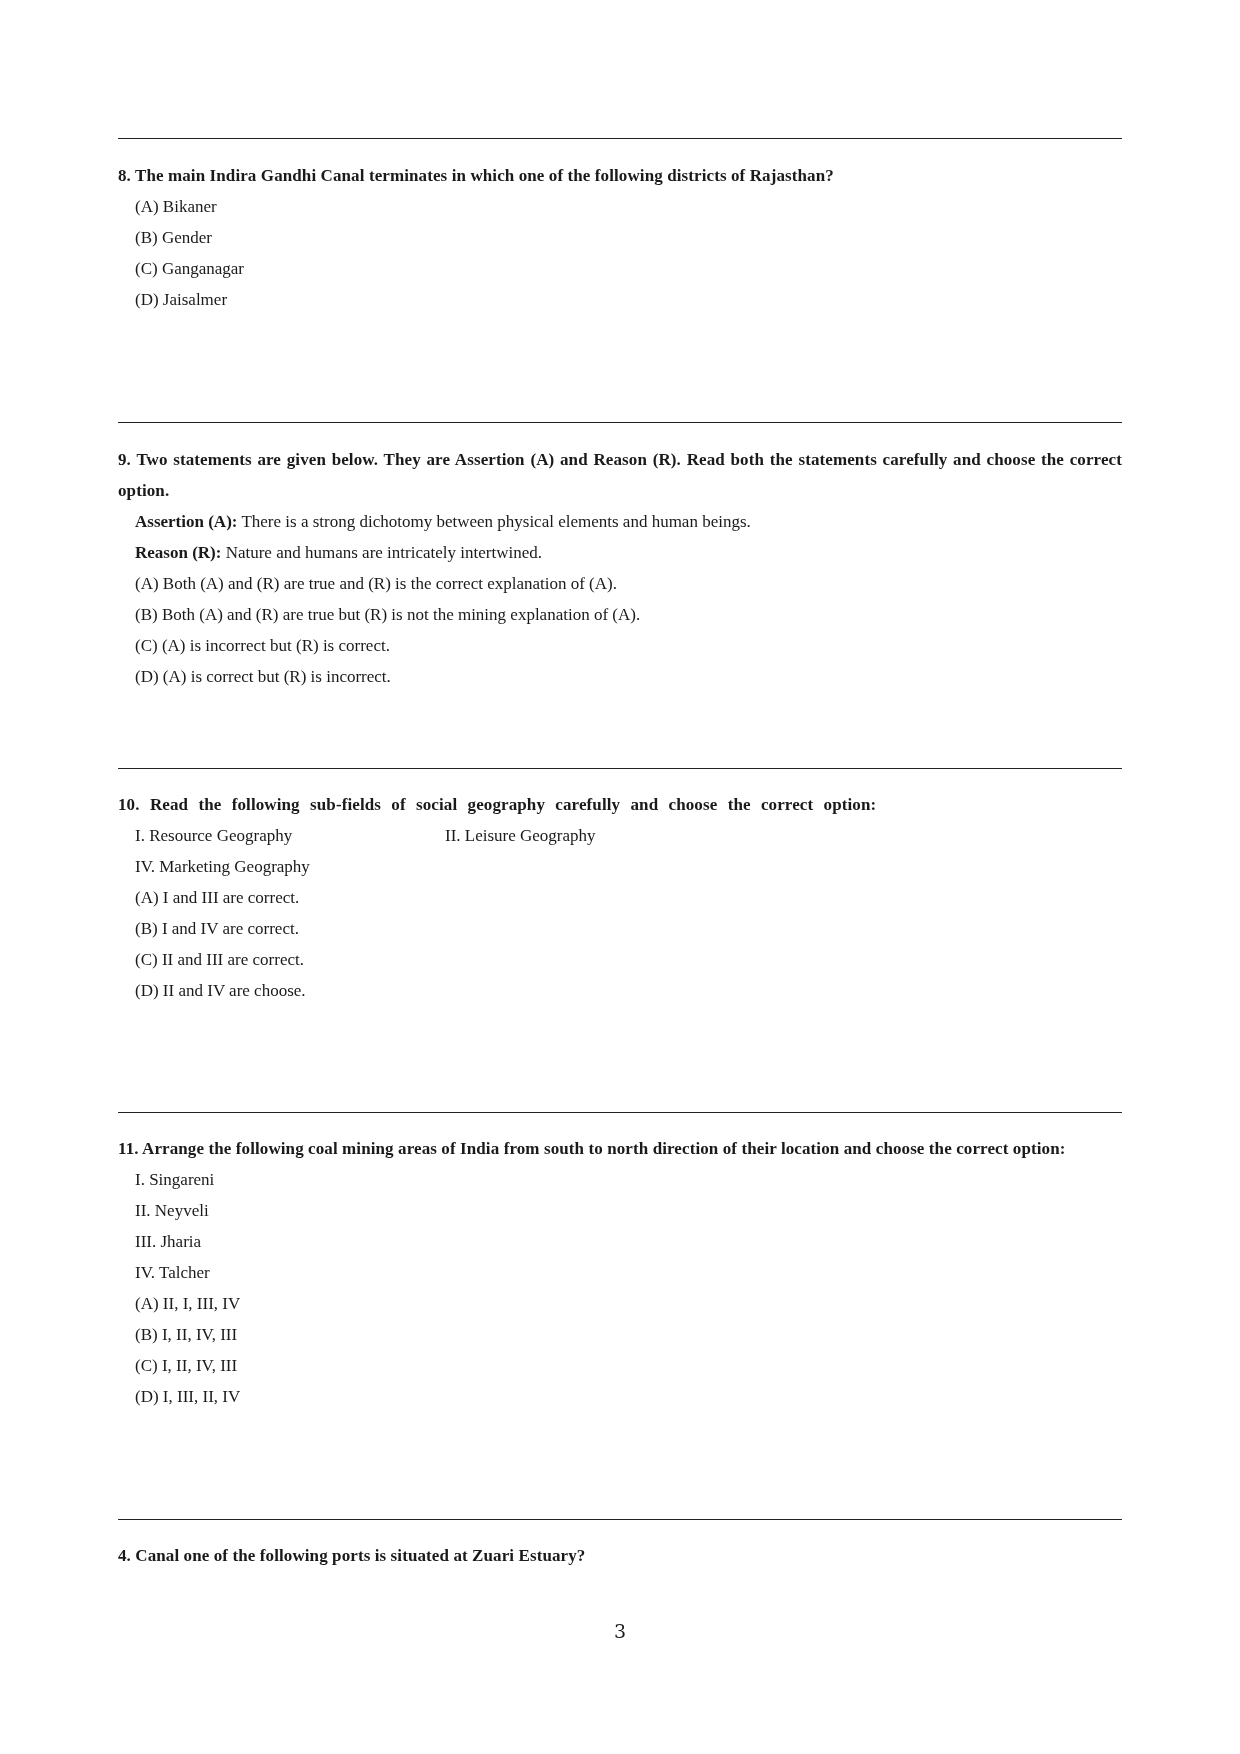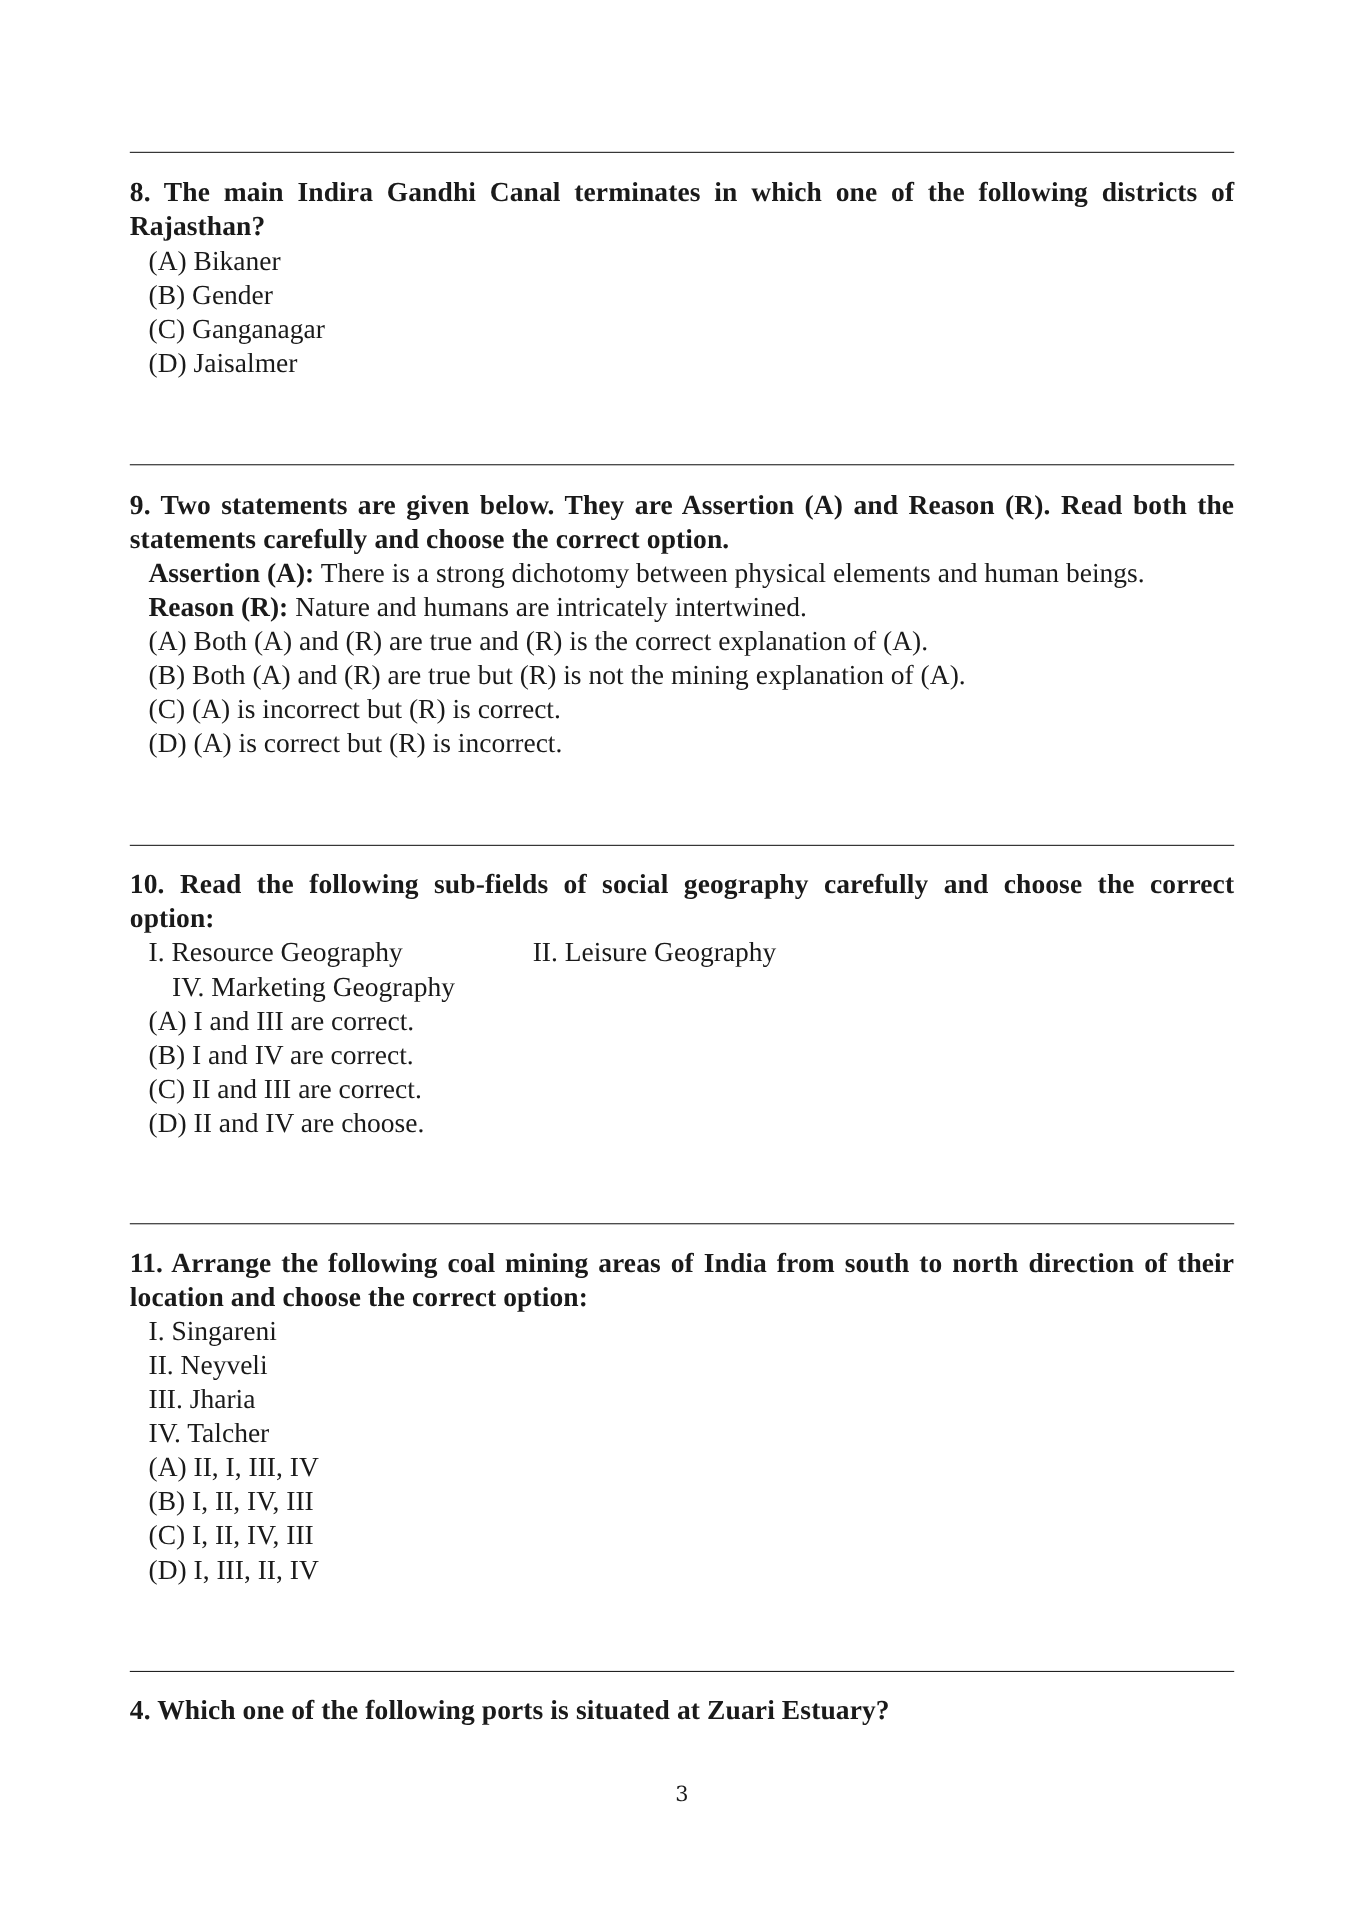--- a/index.html
+++ b/index.html
@@ -3,27 +3,27 @@
 <meta charset="utf-8">
 <style>
   html, body { margin: 0; padding: 0; background: #ffffff; }
   body {
     width: 1240px; height: 1754px; position: relative; overflow: hidden;
     font-family: "DejaVu Serif", "Liberation Serif", serif;
     color: #1a1a1a;
   }
   .page { position: absolute; left: 118px; top: 0; width: 1004px; }
   .rule { position: absolute; left: 0; width: 1004px; height: 0; border-top: 1.3px solid #222; }
-  .q { position: absolute; left: 0; width: 1004px; font-size: 25px; line-height: 31px; }
+  .q { position: absolute; left: 0; width: 1004px; font-size: 17px; line-height: 31px; }
   .q .stem { font-weight: bold; text-align: justify; text-align-last: left; letter-spacing: 0.1px; }
   .q .line { white-space: nowrap; margin-left: 17px; }
   .q .lbl { font-weight: bold; }
   .two-col { display: flex; }
   .two-col .c1 { width: 300px; }
-  .two-col .c2 { width: 300px; text-align: center; }
+  .two-col .c2 { width: 300px; }
   .pageno { position: absolute; left: 0; width: 1004px; top: 1620px; text-align: center; font-size: 19px; }
   .q, .stem, .line { font-family: "Liberation Serif", "DejaVu Serif", serif; }
 </style>
 </head>
 <body>
 
 <div class="page">
 
   <div class="rule" style="top:138px"></div>
   <div class="q" style="top:160px">
@@ -69,17 +69,17 @@
     <div class="line">III. Jharia</div>
     <div class="line">IV. Talcher</div>
     <div class="line">(A) II, I, III, IV</div>
     <div class="line">(B) I, II, IV, III</div>
     <div class="line">(C) I, II, IV, III</div>
     <div class="line">(D) I, III, II, IV</div>
   </div>
 
   <div class="rule" style="top:1519px"></div>
   <div class="q" style="top:1540px">
-    <div class="stem"><span>4.</span> <span>Which one of the following ports is situated at Zuari Estuary?</span></div>
+    <div class="stem"><span>4.</span> <span>Canal one of the following ports is situated at Zuari Estuary?</span></div>
   </div>
 
   <div class="pageno">3</div>
 </div>
 
 </body></html>

